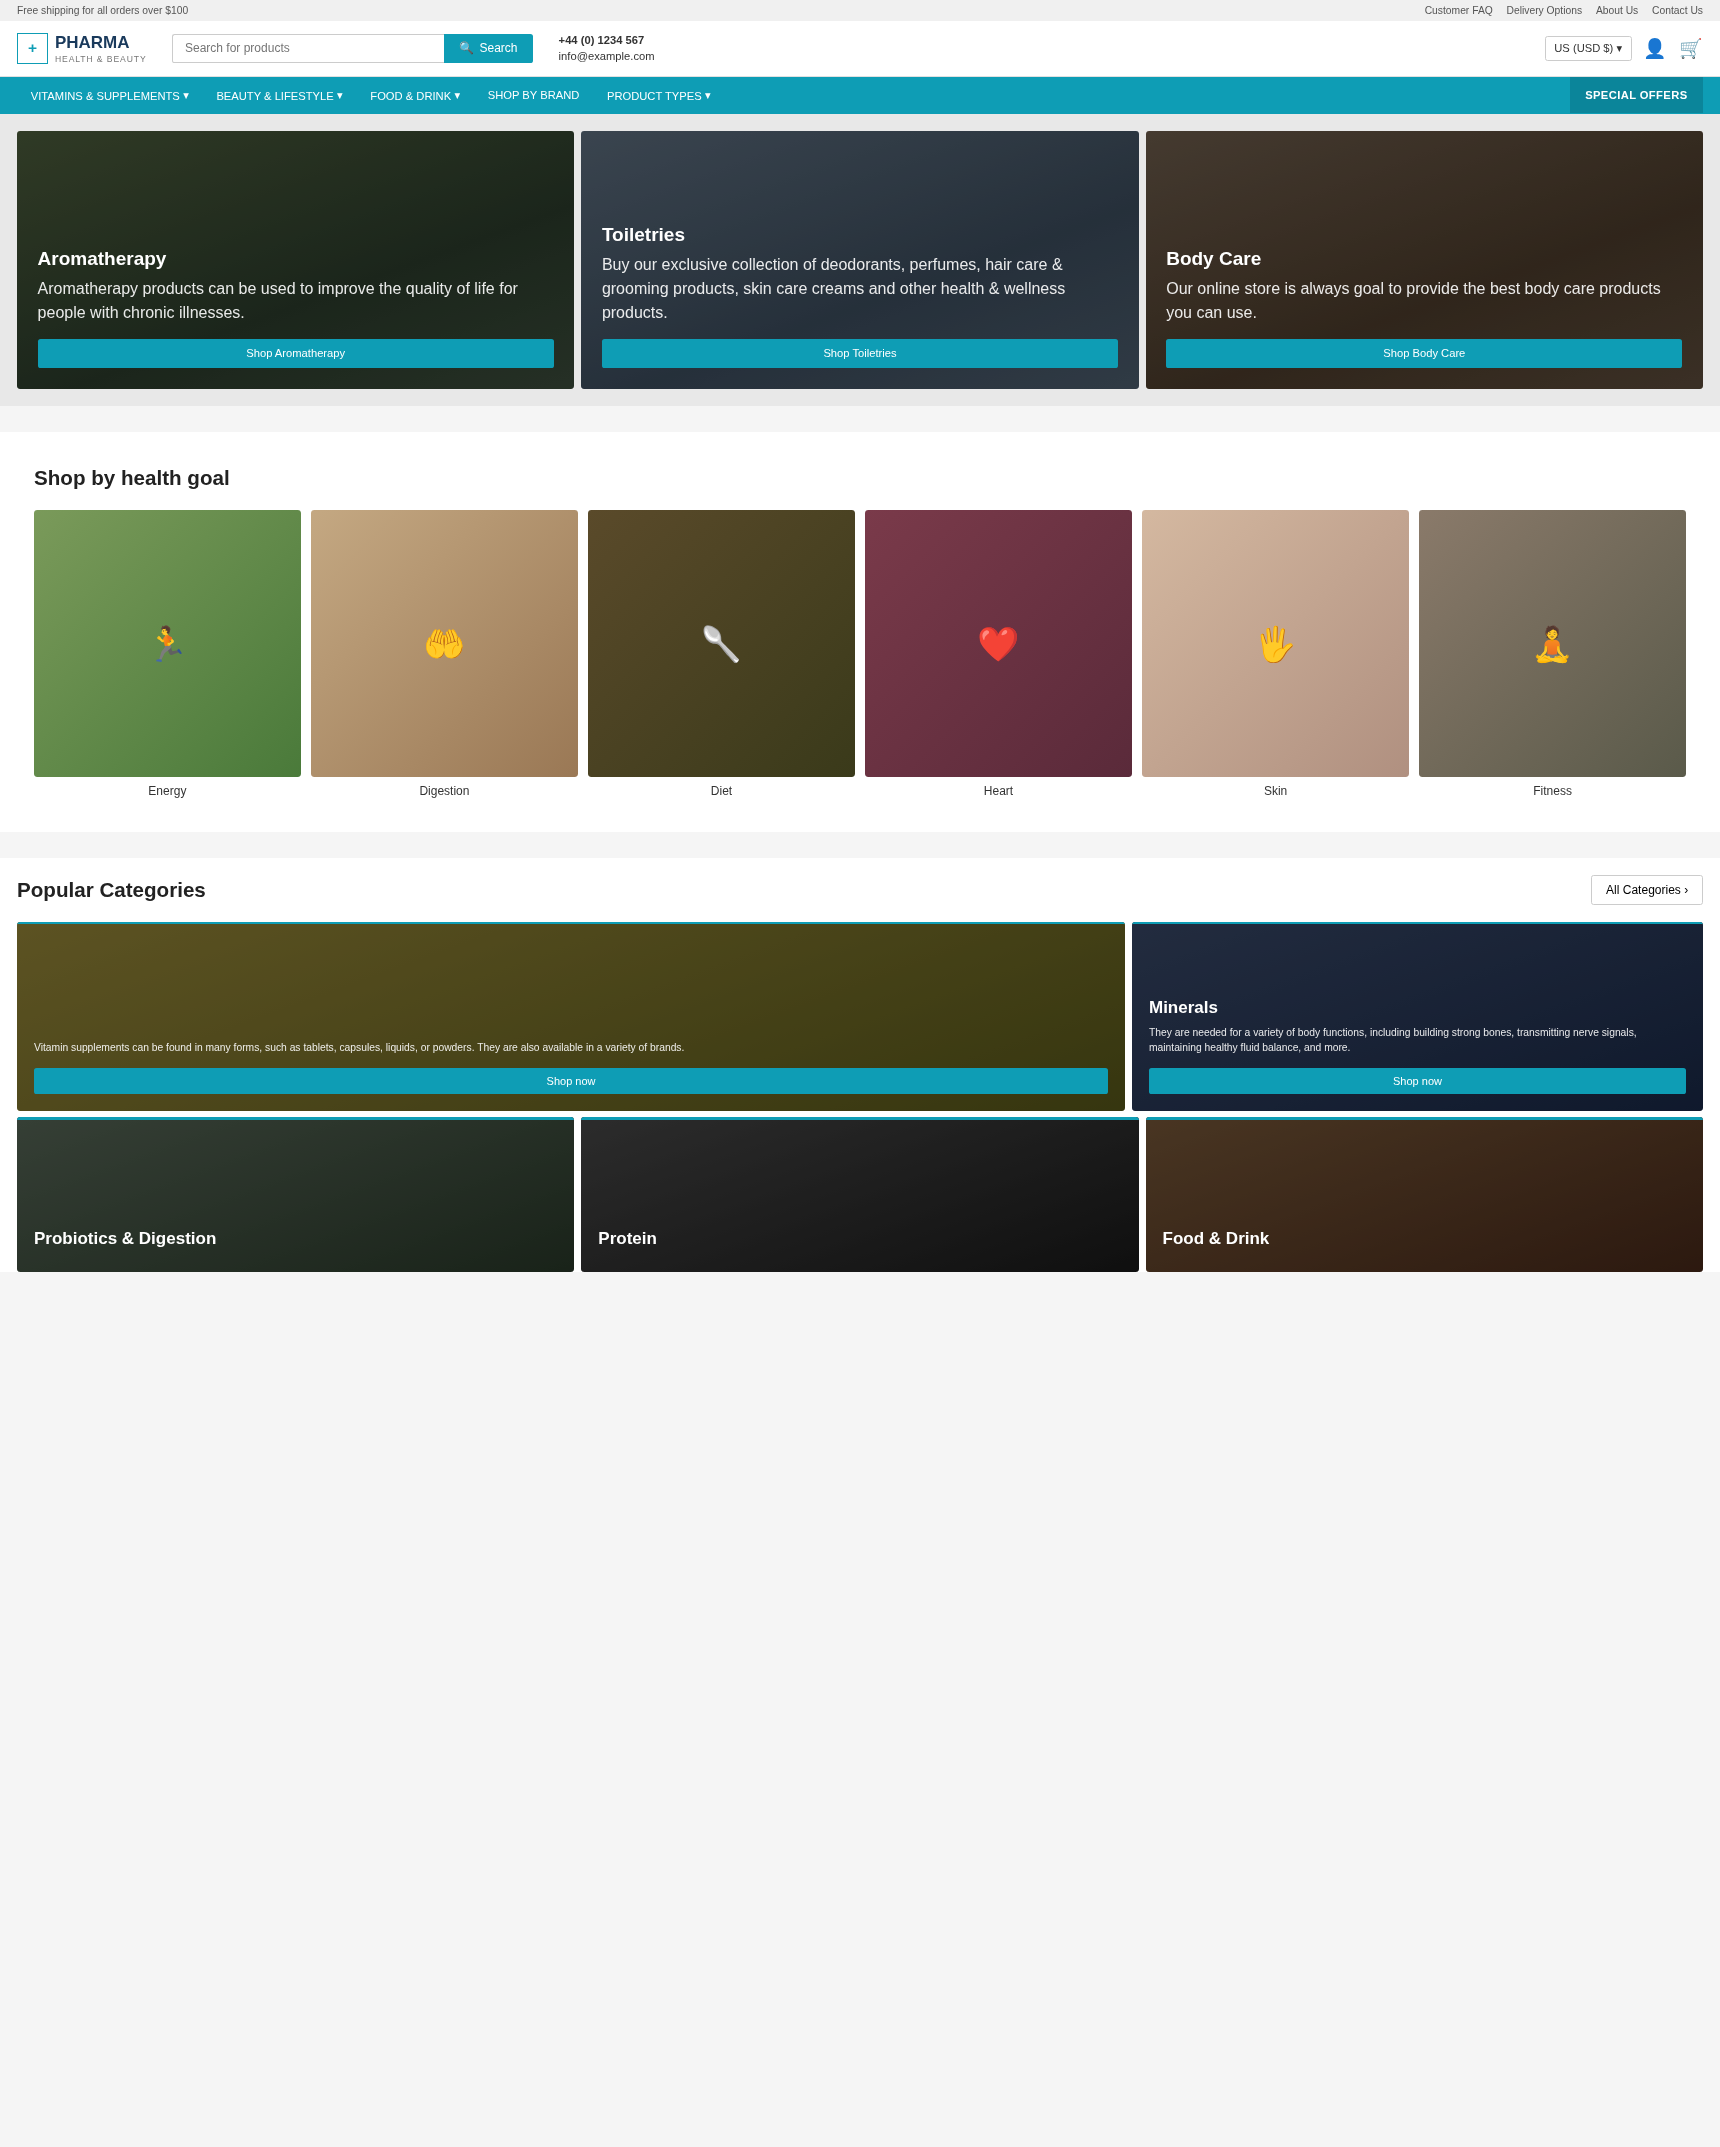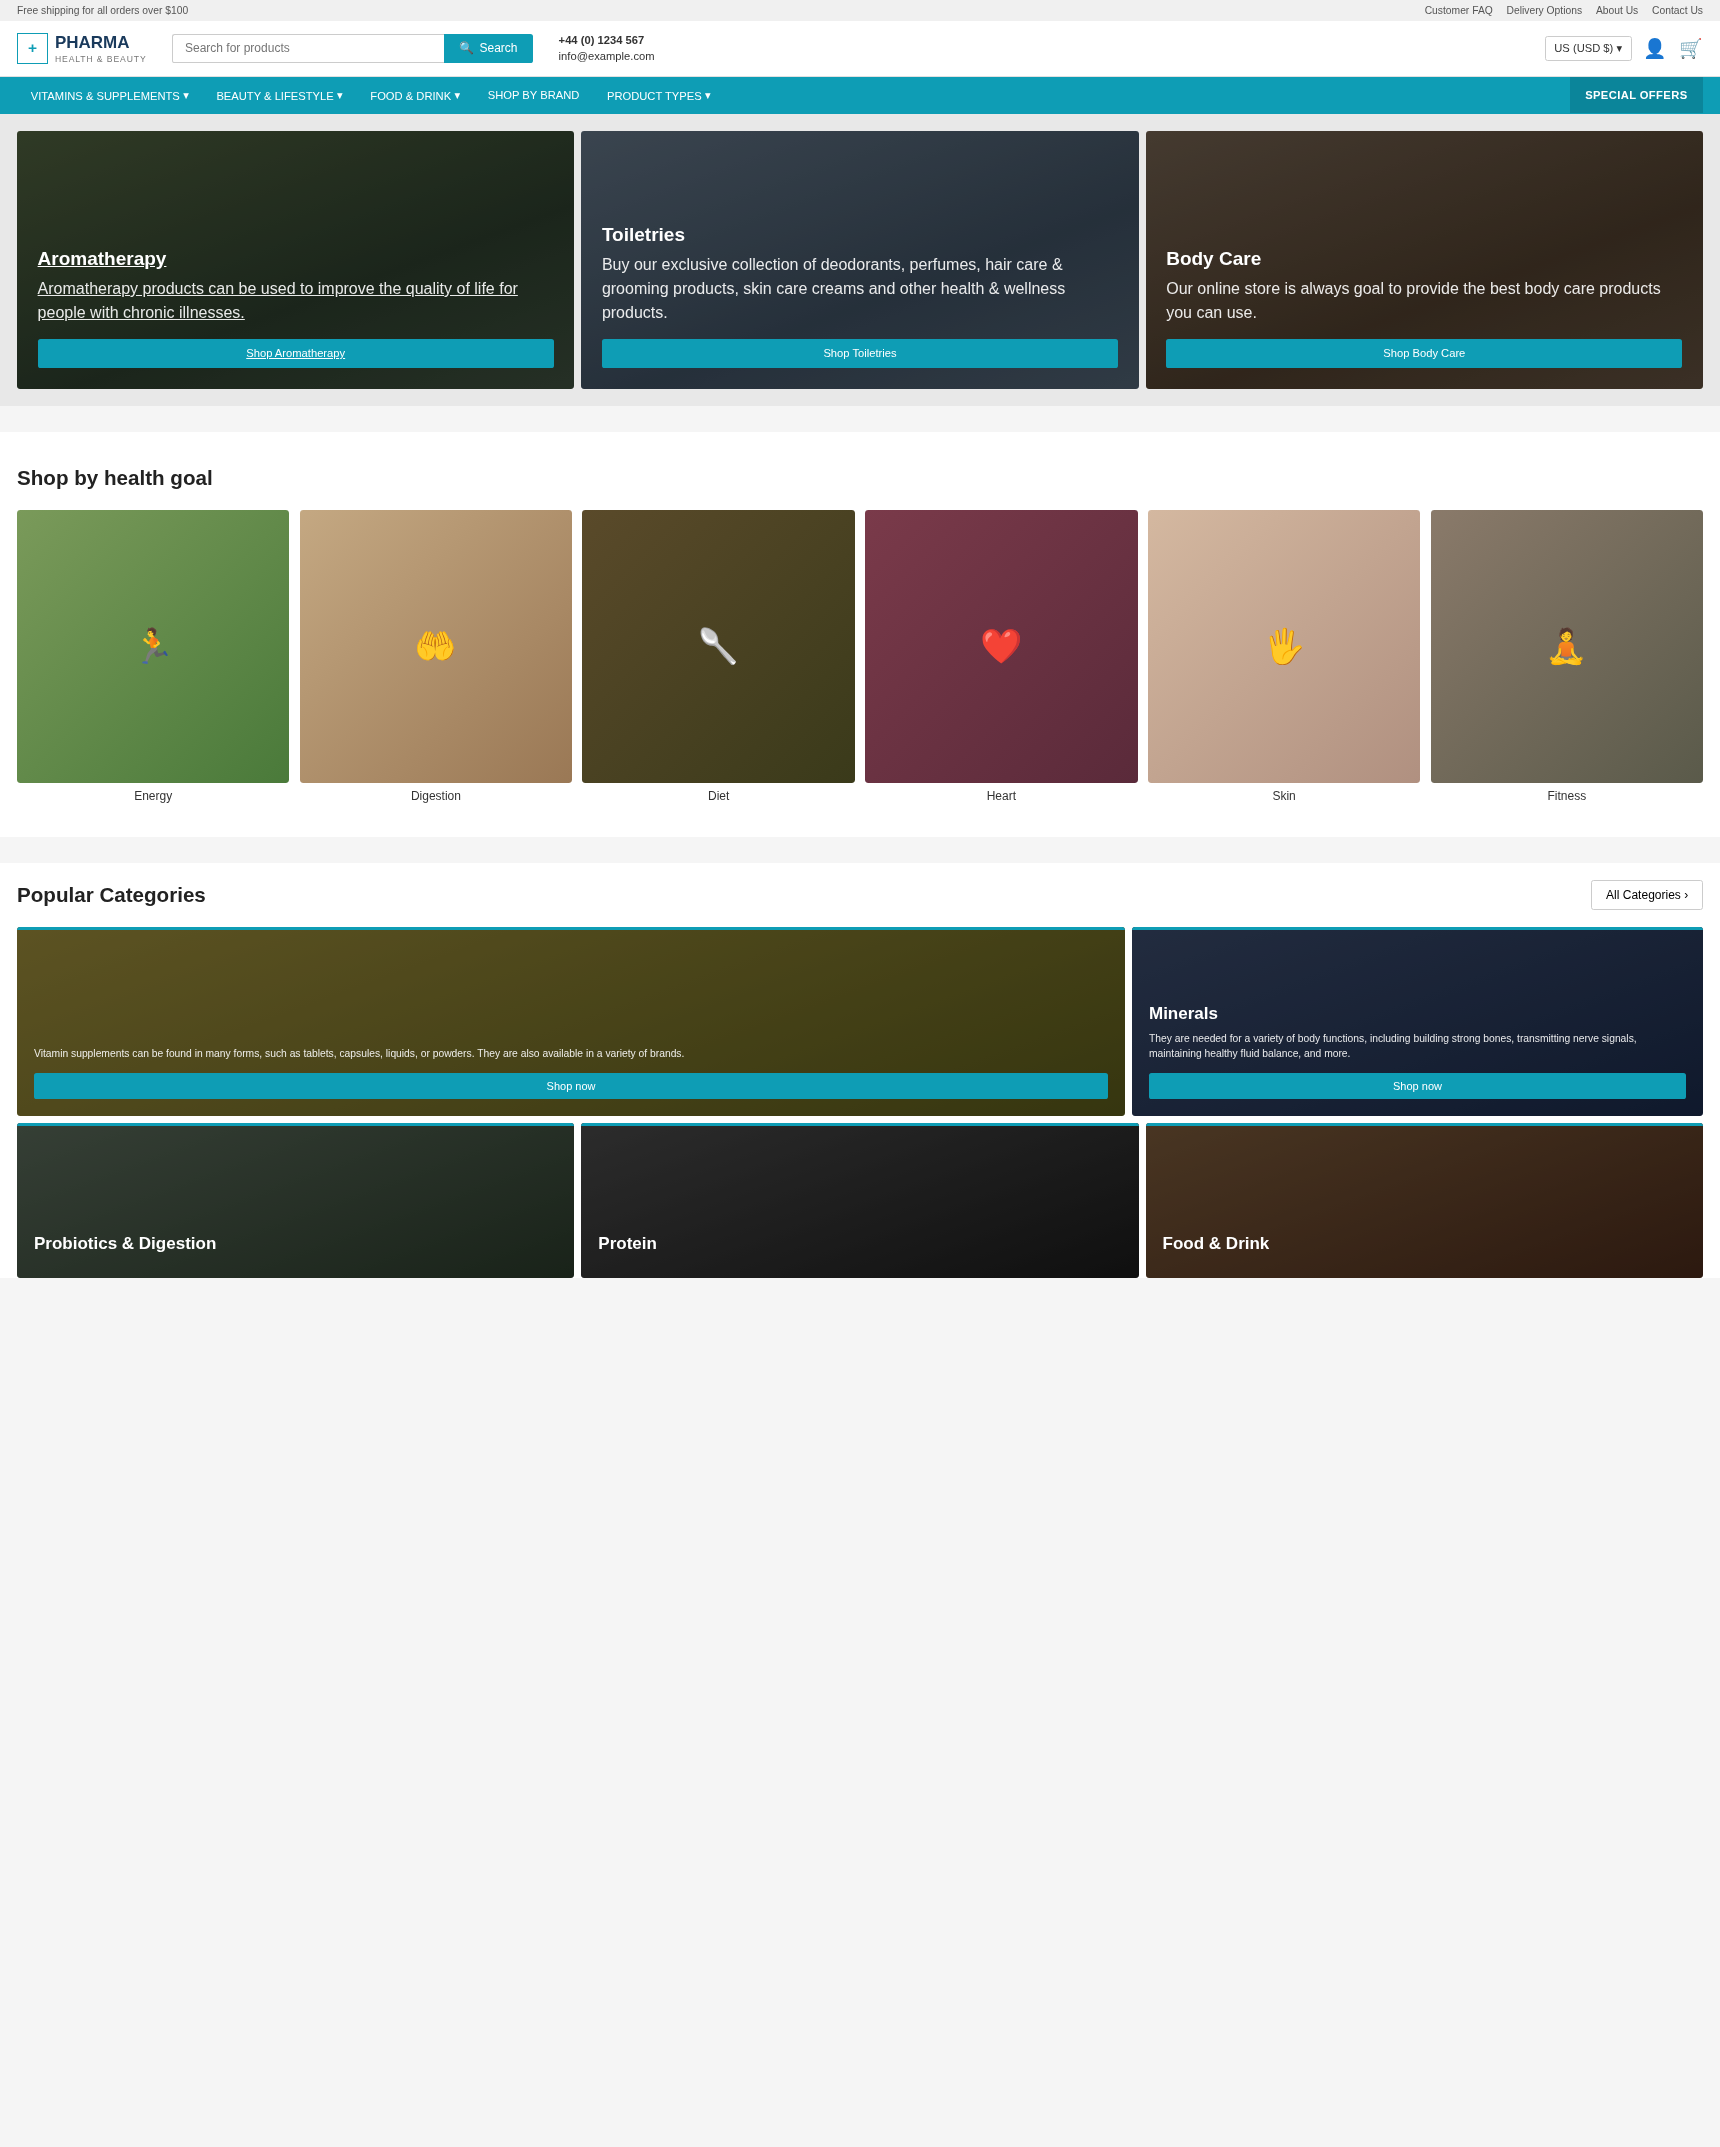--- a/index.html
+++ b/index.html
@@ -113,21 +113,21 @@
       padding: 8.6px 15.5px; border-radius: 2.6px; cursor: pointer;
       font-size: 11.2px; display: inline-block;
     }
     .hero-card.aromatherapy { background: linear-gradient(135deg, #5a6a4a 0%, #3a4a3a 100%); }
     .hero-card.toiletries { background: linear-gradient(135deg, #6a7a8a 0%, #4a5a6a 100%); }
     .hero-card.bodycare { background: linear-gradient(135deg, #7a6a5a 0%, #5a4a3a 100%); }
 
     
     .section {
       background: #fff;
-      padding: 34px 17px;
+      padding: 34px 34px;
     }
     .section h2 { font-size: 20.6px; margin-bottom: 20.6px; color: #222; }
 
     .health-goals {
       display: flex; gap: 10.3px;
     }
     .health-goal-item {
       flex: 1; text-align: center; cursor: pointer;
     }
     .health-goal-img {
@@ -275,21 +275,21 @@
   <div class="nav-item">
     <span>PRODUCT TYPES</span>
     <span>▾</span>
   </div>
   <div class="nav-spacer"></div>
   <div class="nav-special">SPECIAL OFFERS</div>
 </nav>
 
 <div class="hero-section">
 
-  <div class="hero-card aromatherapy" style="background: linear-gradient(160deg, #4a5a3a 0%, #2a3a2a 60%, #3a4a3a 100%); text-decoration: underline;">
+  <div class="hero-card aromatherapy" style="background: linear-gradient(160deg, #4a5a3a 0%, #2a3a2a 60%, #3a4a3a 100%);">
     <h2>Aromatherapy</h2>
     <p>Aromatherapy products can be used to improve the quality of life for people with chronic illnesses.</p>
     <button class="hero-btn">Shop Aromatherapy</button>
   </div>
 
   <div class="hero-card toiletries" style="background: linear-gradient(160deg, #5a6a7a 0%, #3a4a5a 60%, #4a5a6a 100%);">
     <h2>Toiletries</h2>
     <p>Buy our exclusive collection of deodorants, perfumes, hair care &amp; grooming products, skin care creams and other health &amp; wellness products.</p>
     <button class="hero-btn">Shop Toiletries</button>
   </div>

